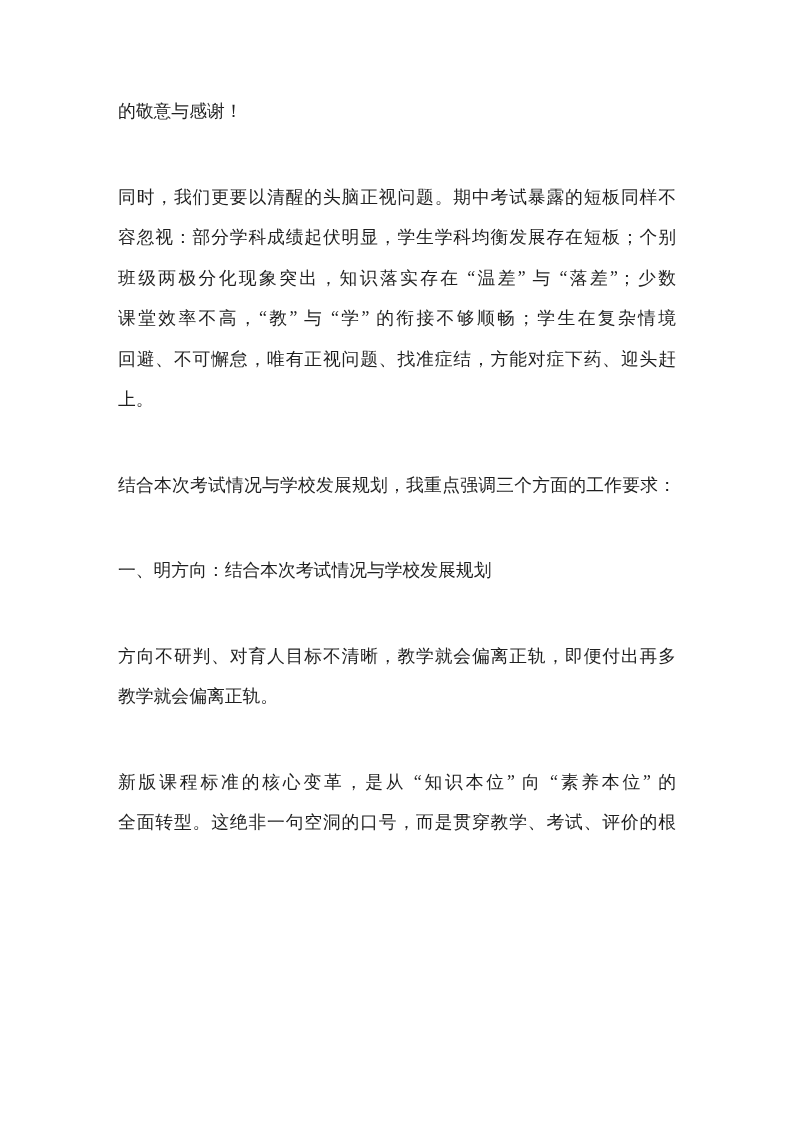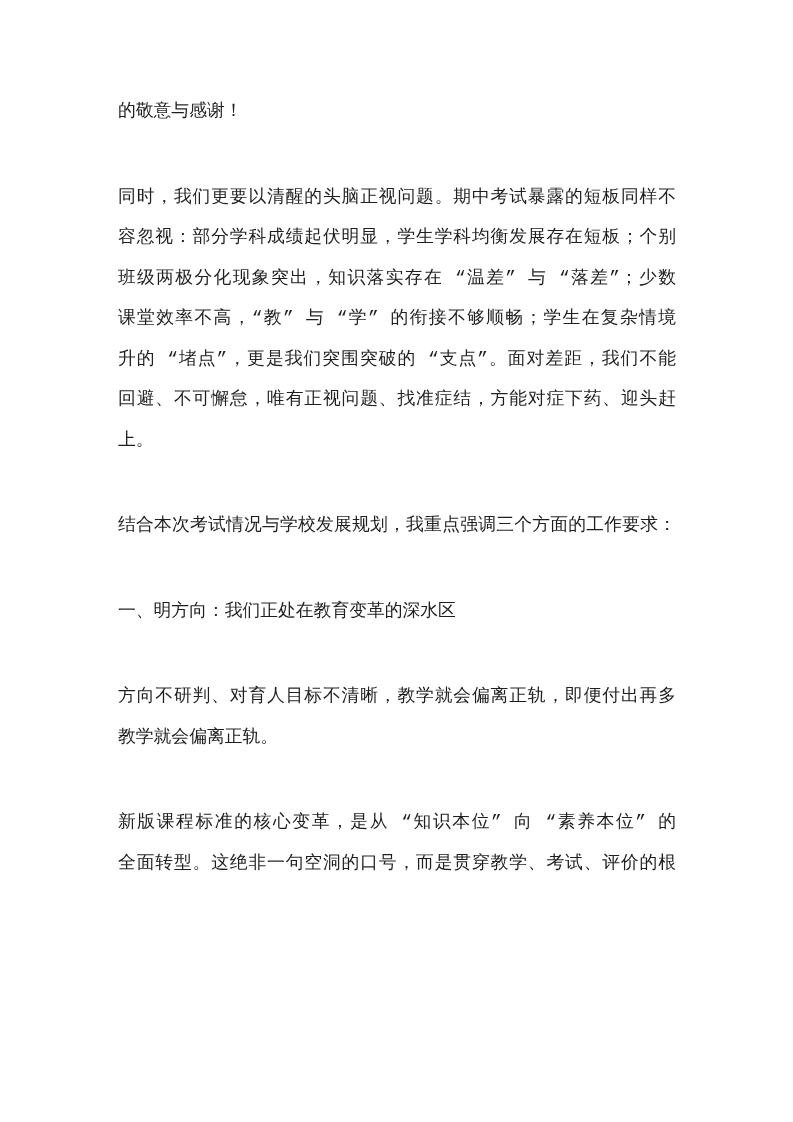--- a/index.html
+++ b/index.html
@@ -6,21 +6,21 @@
     margin: 0;
     padding: 0;
     background: #ffffff;
   }
   .page {
     position: relative;
     width: 793px;
     height: 1122px;
     background: #ffffff;
     overflow: hidden;
-    font-family: Liberation Mono, monospace;
+    font-family: Liberation Serif, serif;
     color: #1f1f1f;
   }
   .content {
     padding: 91px 117px 0 118px;
     width: 558px;
     box-sizing: content-box;
   }
   .para {
     margin: 0 0 45px 0;
     padding: 0;
@@ -50,31 +50,30 @@
 
     <p class="para">
       <span class="line last">的敬意与感谢！</span>
     </p>
 
     <p class="para">
       <span class="line">同时，我们更要以清醒的头脑正视问题。期中考试暴露的短板同样不</span>
       <span class="line">容忽视：部分学科成绩起伏明显，学生学科均衡发展存在短板；个别</span>
       <span class="line">班级两极分化现象突出，知识落实存在 “温差” 与 “落差”；少数</span>
       <span class="line">课堂效率不高，“教” 与 “学” 的衔接不够顺畅；学生在复杂情境</span>
-      <span class="line">升的 “堵点”，更是我们突围突破的 “支点”。面对差距，我们不能</span>
       <span class="line">回避、不可懈怠，唯有正视问题、找准症结，方能对症下药、迎头赶</span>
       <span class="line last">上。</span>
     </p>
 
     <p class="para">
       <span class="line">结合本次考试情况与学校发展规划，我重点强调三个方面的工作要求：</span>
     </p>
 
     <p class="para">
-      <span class="line last">一、明方向：我们正处在教育变革的深水区</span>
+      <span class="line last">一、明方向：结合本次考试情况与学校发展规划</span>
     </p>
 
     <p class="para">
       <span class="line">方向不研判、对育人目标不清晰，教学就会偏离正轨，即便付出再多</span>
       <span class="line last">教学就会偏离正轨。</span>
     </p>
 
     <p class="para">
       <span class="line">新版课程标准的核心变革，是从 “知识本位” 向 “素养本位” 的</span>
       <span class="line">全面转型。这绝非一句空洞的口号，而是贯穿教学、考试、评价的根</span>

